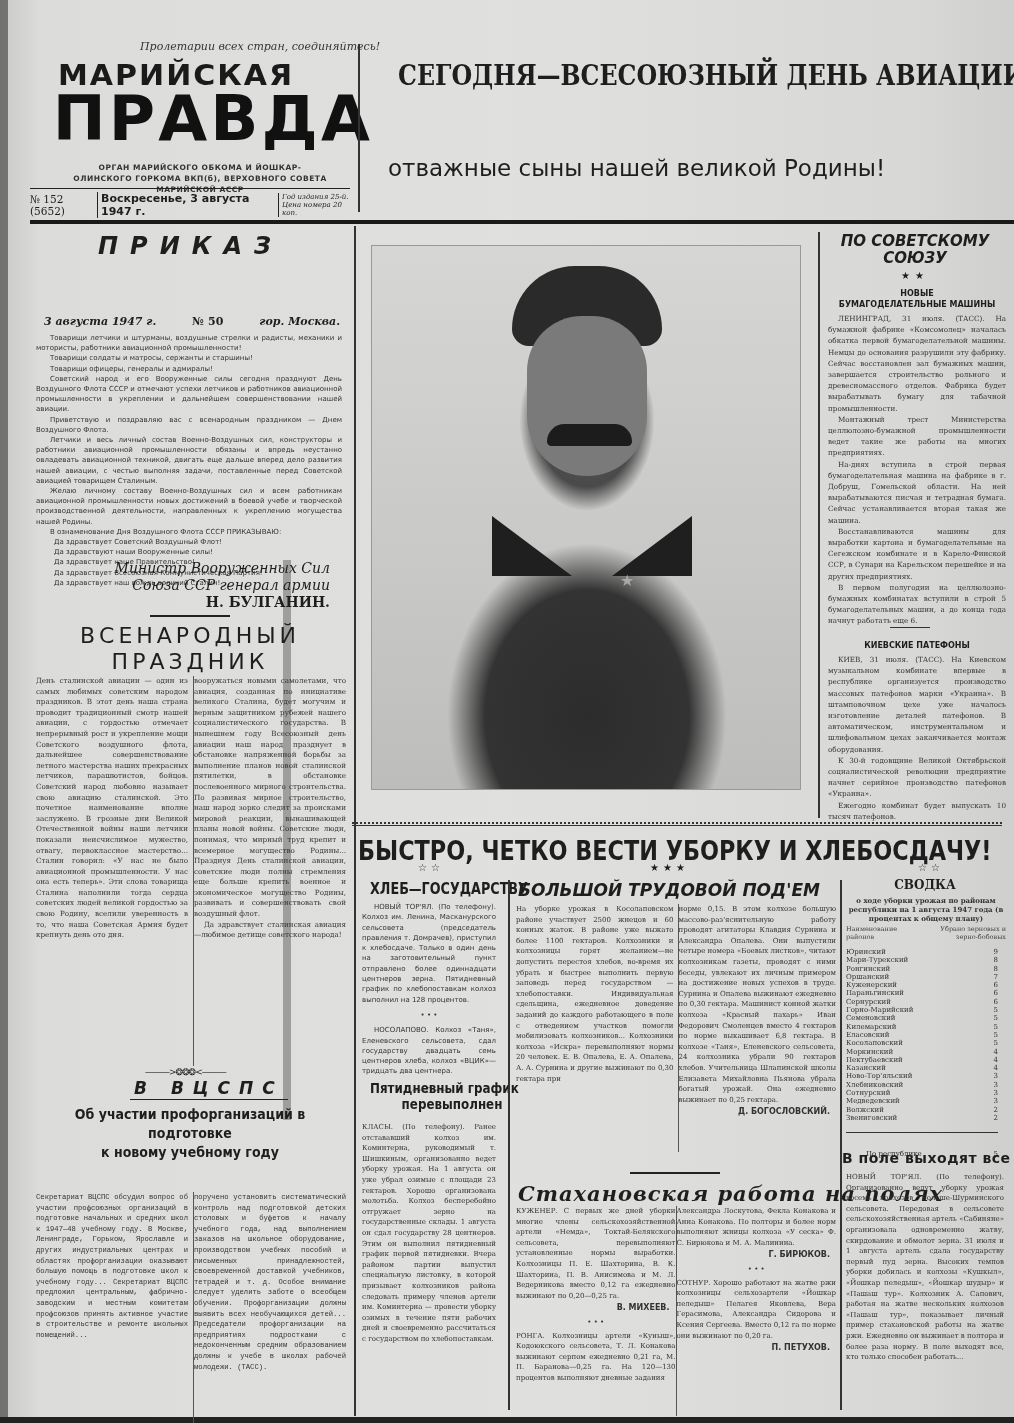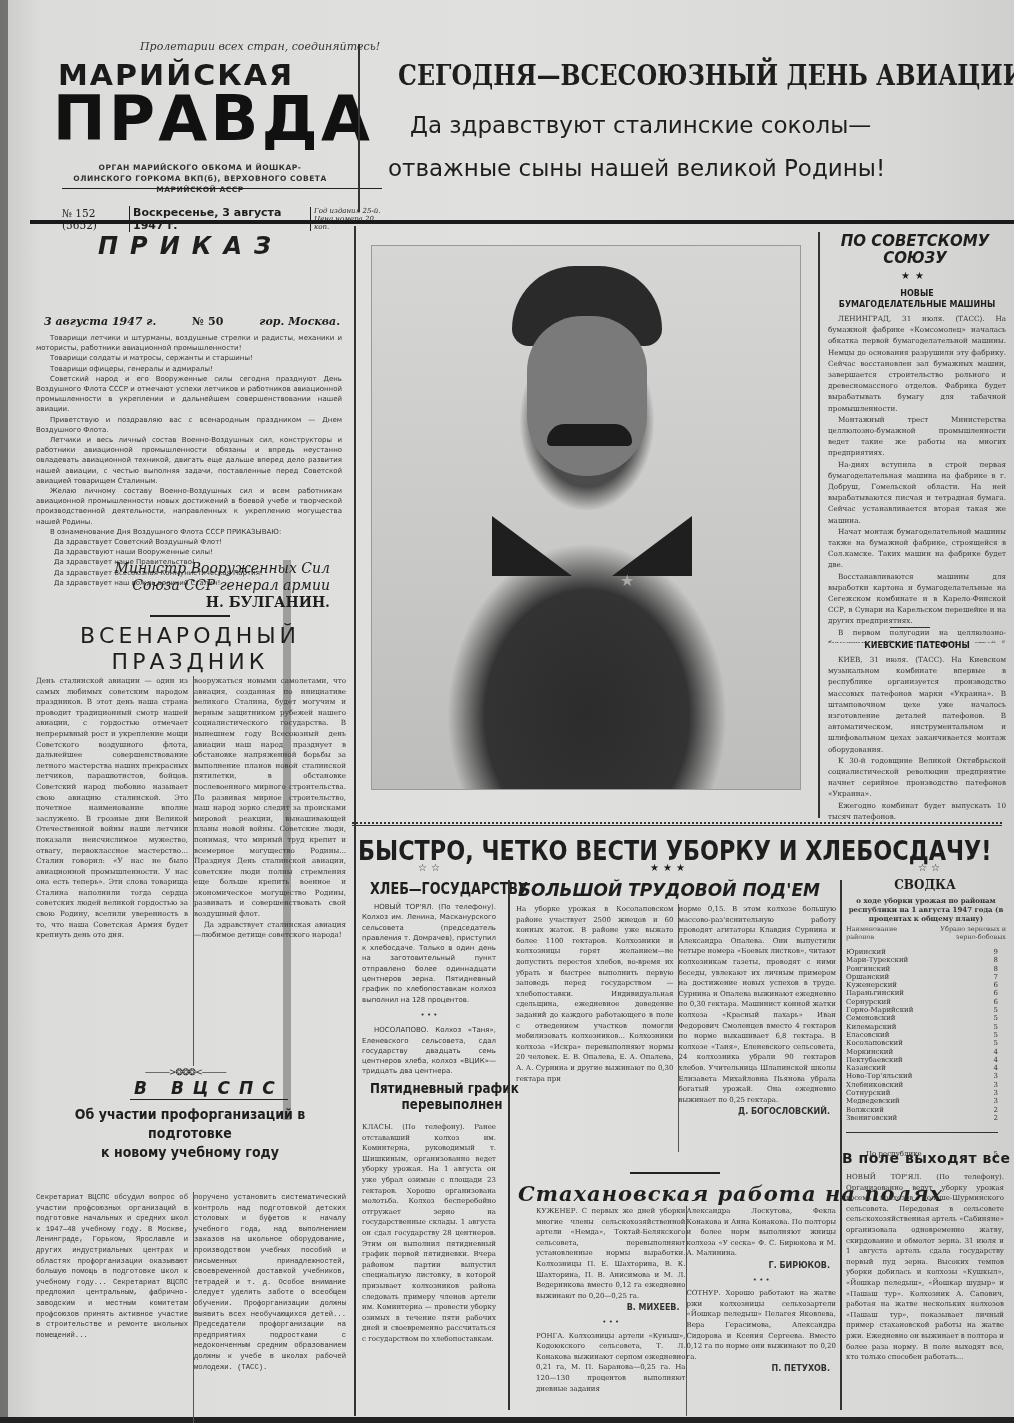--- a/index.html
+++ b/index.html
@@ -16,21 +16,21 @@
   }
   .edge-left { position:absolute; left:0; top:0; width:8px; height:1423px; background:#2a2a2a; opacity:.55; }
   .edge-bottom { position:absolute; left:0; bottom:0; width:1014px; height:6px; background:#222; }
   .fold { position:absolute; left:283px; top:560px; width:8px; height:560px; background:rgba(40,40,40,.35); }
 
   
   .motto { position:absolute; left:140px; top:40px; font-style:italic; font-size:11px; color:#333; }
   .title1 { position:absolute; left:58px; top:58px; font-family:"DejaVu Sans", sans-serif; font-weight:bold; font-size:30px; letter-spacing:2px; color:#1a1a1a; transform:scaleY(.95); }
   .title2 { position:absolute; left:56px; top:88px; font-family:"DejaVu Sans", sans-serif; font-weight:bold; font-size:62px; letter-spacing:3px; color:#111; transform:scaleX(1.02); line-height:1; }
   .organ { position:absolute; left:70px; top:162px; width:260px; font-family:"DejaVu Sans", sans-serif; font-size:7.5px; font-weight:bold; text-align:center; line-height:11px; color:#333; letter-spacing:.5px; }
-  .issue-bar { position:absolute; left:30px; top:188px; width:320px; border-top:1.5px solid #222; padding-top:17px; font-size:10.5px; display:flex; gap:4px; align-items:center;margin-left:32px; }
+  .issue-bar { position:absolute; left:30px; top:188px; width:320px; border-top:1.5px solid #222; padding-top:3px; font-size:10.5px; display:flex; gap:4px; align-items:center; }
   .issue-bar .date { font-family:"DejaVu Sans", sans-serif; font-weight:bold; font-size:11px; }
   .issue-bar .meta { font-size:7px; line-height:8px; font-style:italic; border-left:1.5px solid #222; padding-left:3px; }
   .mast-rule { position:absolute; left:30px; top:220px; width:984px; height:4px; background:#1a1a1a; }
   .mast-vrule { position:absolute; left:358px; top:44px; width:1.5px; height:168px; background:#333; }
 
   .headline { position:absolute; left:398px; top:60px; width:580px; font-family:"DejaVu Serif", serif; font-weight:bold; font-size:27px; transform:scaleX(.88); transform-origin:left; white-space:nowrap; }
   .slogan1 { position:absolute; left:410px; top:112px; font-family:"DejaVu Sans", sans-serif; font-size:23px; white-space:nowrap; }
   .slogan2 { position:absolute; left:388px; top:155px; font-family:"DejaVu Sans", sans-serif; font-size:23px; white-space:nowrap; }
 
   
@@ -107,21 +107,20 @@
     <span class="date" style="border-left:1.5px solid #222;padding-left:3px;">Воскресенье, 3 августа 1947 г.</span>
     <span class="meta">
       <span>Год издания 25-й.</span><br>
       <span>Цена номера 20 коп.</span>
     </span>
   </div>
   <div class="mast-vrule"></div>
   <div class="mast-rule"></div>
 
   <div class="headline">СЕГОДНЯ—ВСЕСОЮЗНЫЙ ДЕНЬ АВИАЦИИ</div>
-  <div class="slogan1">Да здравствуют сталинские соколы—</div>
   <div class="slogan2">отважные сыны нашей великой Родины!</div>
 
   <div class="col-rule" style="left:354px;top:226px;height:1190px;"></div>
   <div class="prikaz-title">ПРИКАЗ</div>
   <div class="prikaz-meta">
     <span>3 августа 1947 г.</span>
     <span style="font-style:normal;">№ 50</span>
     <span>гор. Москва.</span>
   </div>
   <div class="prikaz-body smalltext">
@@ -184,21 +183,20 @@
     <div>СОЮЗУ</div>
     <div class="stars">★★</div>
   </div>
   <div class="right-col" style="top:288px;">
     <div class="subhead">НОВЫЕ</div>
     <div class="subhead">БУМАГОДЕЛАТЕЛЬНЫЕ МАШИНЫ</div>
     <div class="smalltext" style="font-family:'DejaVu Serif',serif;font-size:7.2px;line-height:11.2px;margin-top:3px;height:330px;overflow:hidden;">
       <p>ЛЕНИНГРАД, 31 июля. (ТАСС). На бумажной фабрике «Комсомолец» началась обкатка первой бумагоделательной машины. Немцы до основания разрушили эту фабрику. Сейчас восстановлен зал бумажных машин, завершается строительство рольного и древесномассного отделов. Фабрика будет вырабатывать бумагу для табачной промышленности.</p>
       <p>Монтажный трест Министерства целлюлозно-бумажной промышленности ведет такие же работы на многих предприятиях.</p>
       <p>На-днях вступила в строй первая бумагоделательная машина на фабрике в г. Добруш, Гомельской области. На ней вырабатываются писчая и тетрадная бумага. Сейчас устанавливается вторая такая же машина.</p>
-      <p>Начат монтаж бумагоделательной машины также на бумажной фабрике, строящейся в Сол.камске. Таких машин на фабрике будет две.</p>
       <p>Восстанавливаются машины для выработки картона и бумагоделательные на Сегежском комбинате и в Карело-Финской ССР, в Сунари на Карельском перешейке и на других предприятиях.</p>
       <p>В первом полугодии на целлюлозно-бумажных комбинатах вступили в строй 5 бумагоделательных машин, а до конца года начнут работать еще 6.</p>
     </div>
   </div>
   <div style="position:absolute;left:890px;top:627px;width:40px;border-top:1px solid #333;"></div>
   <div class="right-col" style="top:640px;">
     <div class="subhead">КИЕВСКИЕ ПАТЕФОНЫ</div>
     <div class="smalltext" style="font-family:'DejaVu Serif',serif;font-size:7.2px;line-height:11.2px;margin-top:3px;">
       <p>КИЕВ, 31 июля. (ТАСС). На Киевском музыкальном комбинате впервые в республике организуется производство массовых патефонов марки «Украина». В штамповочном цехе уже началось изготовление деталей патефонов. В автоматическом, инструментальном и шлифовальном цехах заканчивается монтаж оборудования.</p>
       <p>К 30-й годовщине Великой Октябрьской социалистической революции предприятие начнет серийное производство патефонов «Украина».</p>
@@ -232,21 +230,21 @@
     <div class="c" style="border-right:1px solid #555;padding-right:4px;">На уборке урожая в Косолаповском районе участвует 2500 жнецов и 60 конных жаток. В районе уже выжато более 1100 гектаров. Колхозники и колхозницы горят желанием—не допустить перестоя хлебов, во-время их убрать и быстрее выполнить первую заповедь перед государством — хлебопоставки. Индивидуальная сдельщина, ежедневное доведение заданий до каждого работающего в поле с отведением участков помогли мобилизовать колхозников... Колхозники колхоза «Искра» перевыполняют нормы 20 человек. Е. В. Опалева, Е. А. Опалева, А. А. Сурнина и другие выжинают по 0,30 гектара при</div>
     <div class="c">
       <span>норме 0,15. В этом колхозе большую массово-раз'яснительную работу проводят агитаторы Клавдия Сурнина и Александра Опалева. Они выпустили четыре номера «Боевых листков», читают колхозникам газеты, проводят с ними беседы, увлекают их личным примером на достижение новых успехов в труде. Сурнина и Опалева выжинают ежедневно по 0,30 гектара. Машинист конной жатки колхоза «Красный пахарь» Иван Федорович Смоленцев вместо 4 гектаров по норме выкашивает 6,8 гектара. В колхозе «Таня», Еленевского сельсовета, 24 колхозника убрали 90 гектаров хлебов. Учительница Шлапинской школы Елизавета Михайловна Пьянова убрала богатый урожай. Она ежедневно выжинает по 0,25 гектара.</span>
       <div class="byline">Д. БОГОСЛОВСКИЙ.</div>
     </div>
   </div>
   <div class="short-rule" style="left:630px;top:1172px;width:90px;"></div>
 
   <div class="stakh">Стахановская работа на полях</div>
   <div class="two-col smalltext" style="left:516px;top:1206px;width:320px;height:210px;font-family:'DejaVu Serif',serif;font-size:7px;line-height:10.6px;">
-    <div class="c" style="border-right:1px solid #555;padding-right:0;margin-left:20px;">
+    <div class="c" style="border-right:1px solid #555;padding-right:0;">
       <p>КУЖЕНЕР. С первых же дней уборки многие члены сельскохозяйственной артели «Немда», Токтай-Белякского сельсовета, перевыполняют установленные нормы выработки. Колхозницы П. Е. Шахторина, В. К. Шахторина, П. В. Анисимова и М. Л. Ведерникова вместо 0,12 га ежедневно выжинают по 0,20—0,25 га.</p>
       <div class="byline">В. МИХЕЕВ.</div>
       <div style="text-align:center;margin:3px 0;">• • •</div>
       <p>РОНГА. Колхозницы артели «Куныш», Кодоюкского сельсовета, Т. Л. Конакова выжинают серпом ежедневно 0,21 га, М. П. Баранова—0,25 га. На 120—130 процентов выполняют дневные задания</p>
     </div>
     <div class="c">
       <p>Александра Лоскутова, Фекла Конакова и Анна Конакова. По полторы и более норм выполняют жницы колхоза «У сеска» Ф. С. Бирюкова и М. А. Малинина.</p>
       <div class="byline">Г. БИРЮКОВ.</div>
       <div style="text-align:center;margin:3px 0;">• • •</div>
       <p>СОТНУР. Хорошо работают на жатве ржи колхозницы сельхозартели «Йошкар пеледыш» Пелагея Яковлева, Вера Герасимова, Александра Сидорова и Ксения Сергеева. Вместо 0,12 га по норме они выжинают по 0,20 га.</p>

